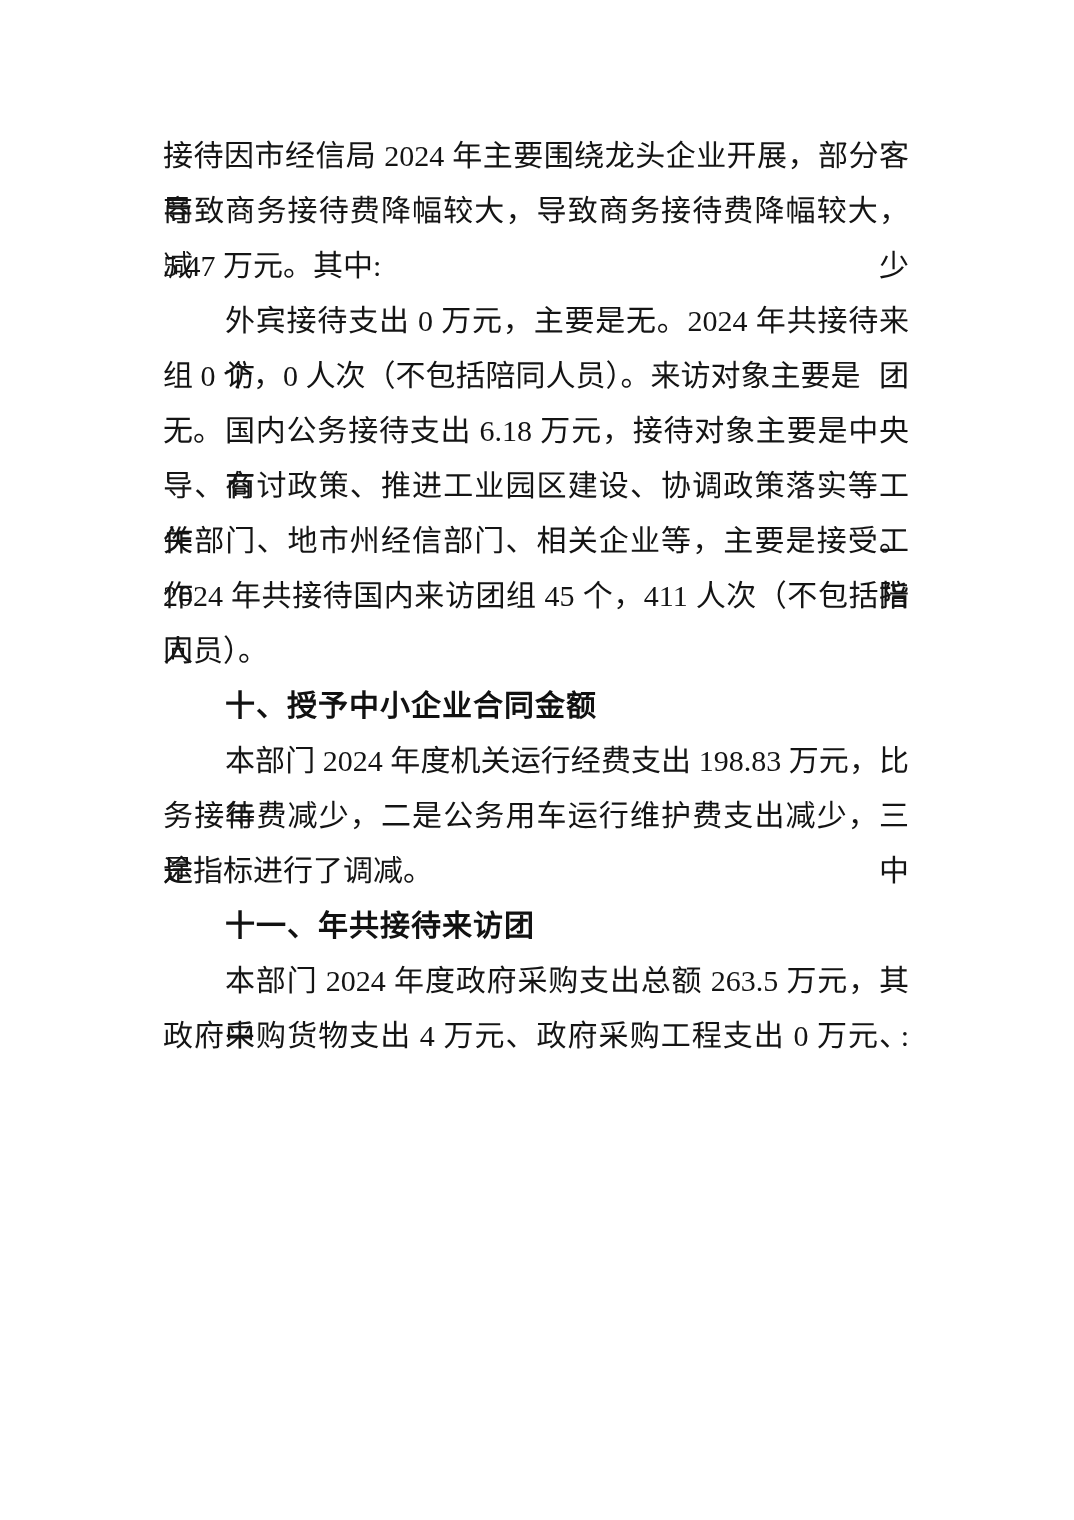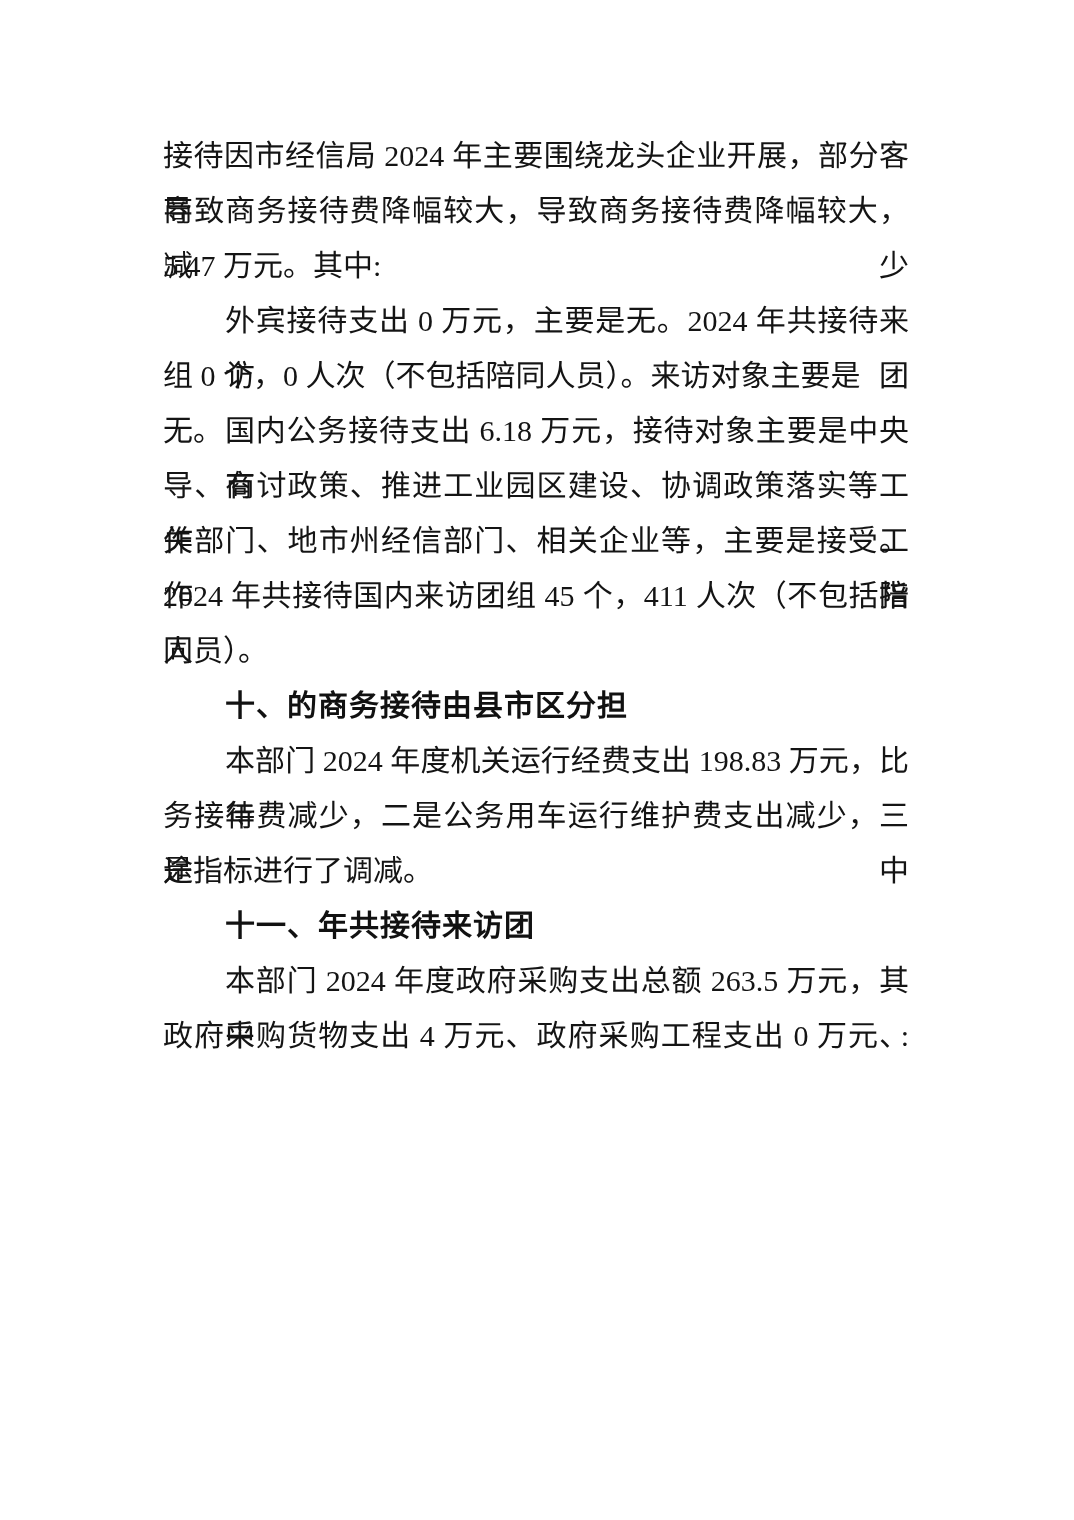--- a/index.html
+++ b/index.html
@@ -68,21 +68,21 @@
       <div class="line justify">接待因市经信局 2024 年主要围绕龙头企业开展，部分客商</div>
       <div class="line justify">导致商务接待费降幅较大，导致商务接待费降幅较大，减少</div>
       <div class="line">5.47 万元。其中:</div>
       <div class="line indent justify">外宾接待支出 0 万元，主要是无。2024 年共接待来访团</div>
       <div class="line">组 0 个，0 人次（不包括陪同人员）。来访对象主要是无。</div>
       <div class="line indent justify">国内公务接待支出 6.18 万元，接待对象主要是中央有</div>
       <div class="line justify">导、商讨政策、推进工业园区建设、协调政策落实等工作。</div>
       <div class="line justify">关部门、地市州经信部门、相关企业等，主要是接受工作指</div>
       <div class="line justify">2024 年共接待国内来访团组 45 个，411 人次（不包括陪同</div>
       <div class="line">人员）。</div>
-      <div class="line heading indent">十、的商务接待由县市区分担</div>
+      <div class="line heading indent">十、授予中小企业合同金额</div>
       <div class="line indent justify">本部门 2024 年度机关运行经费支出 198.83 万元，比年</div>
       <div class="line justify">务接待费减少，二是公务用车运行维护费支出减少，三是中</div>
       <div class="line">途指标进行了调减。</div>
       <div class="line heading indent">十一、年共接待来访团</div>
       <div class="line indent justify">本部门 2024 年度政府采购支出总额 263.5 万元，其中:</div>
       <div class="line justify">政府采购货物支出 4 万元、政府采购工程支出 0 万元、政府</div>
       <div class="line justify">采购服务支出 259.5 万元。授予中小企业合同金额 263.5 万</div>
       <div class="line justify">元，占政府采购支出总额的 3%，其中：授予小微企业合同</div>
       <div class="line justify">金额 4 万元，占授予中小企业合同金额的 1.52%；货物采购</div>
       <div class="line justify">授予中小企业合同金额占货物支出金额的 1.52%，工程采购</div>

